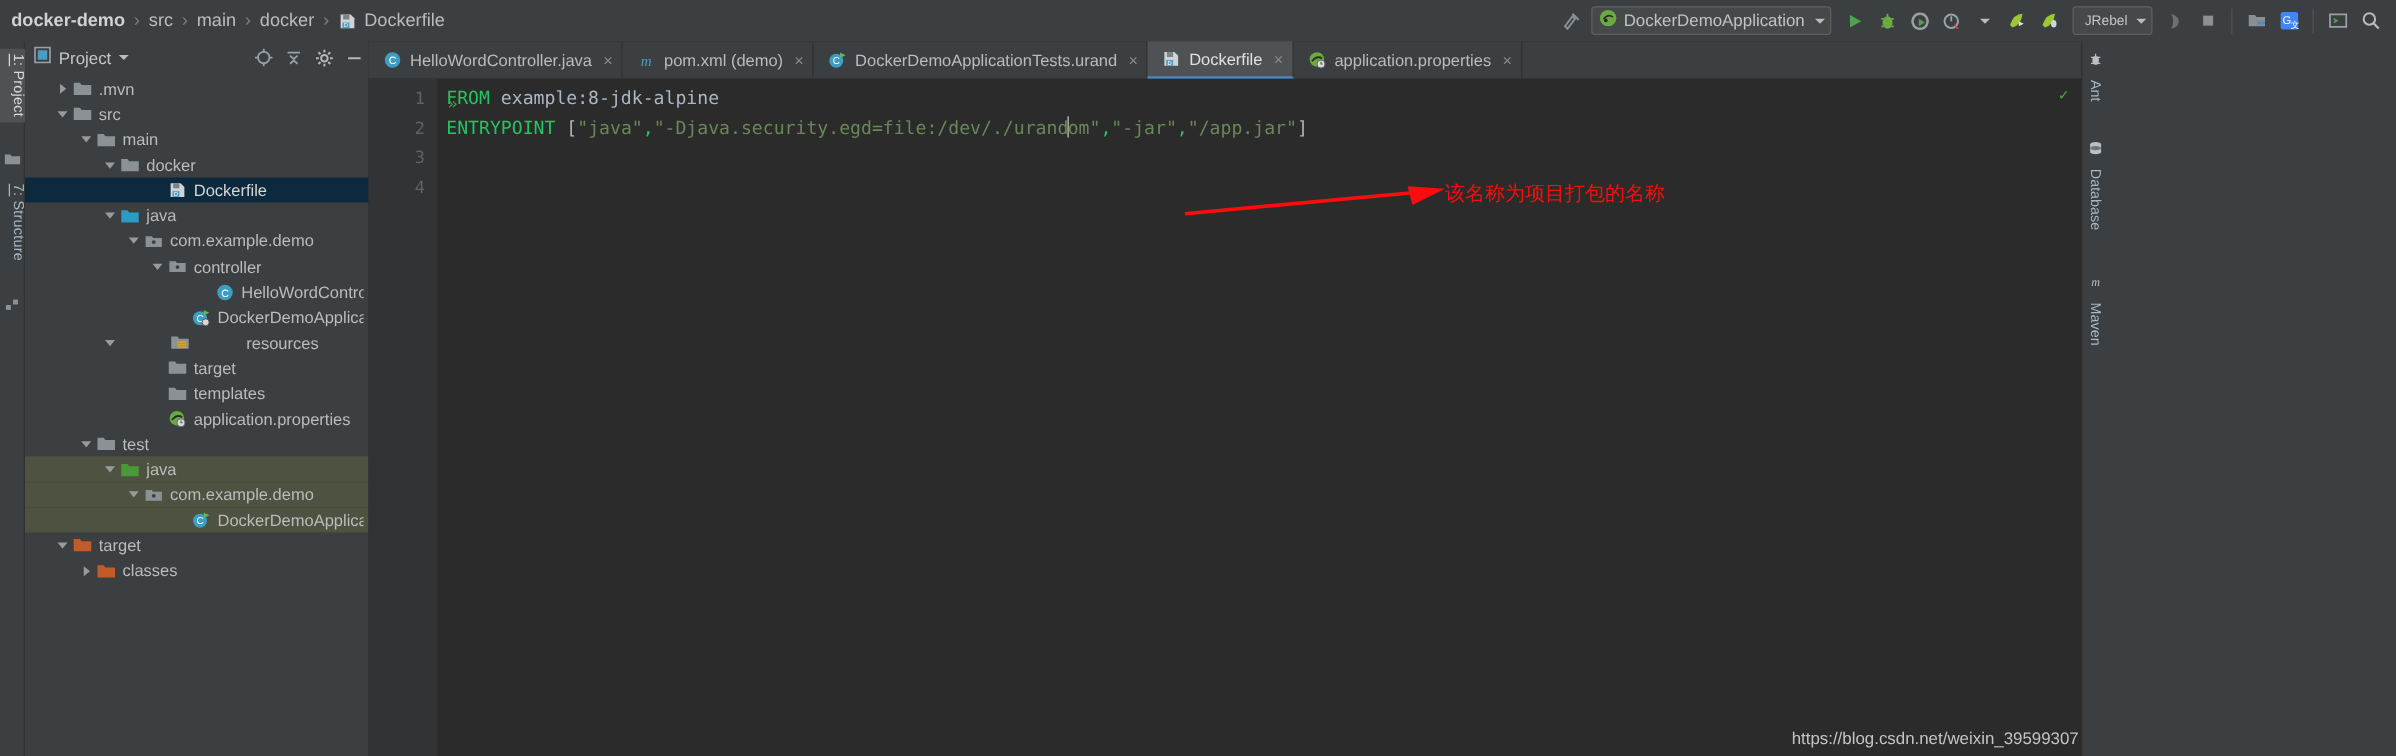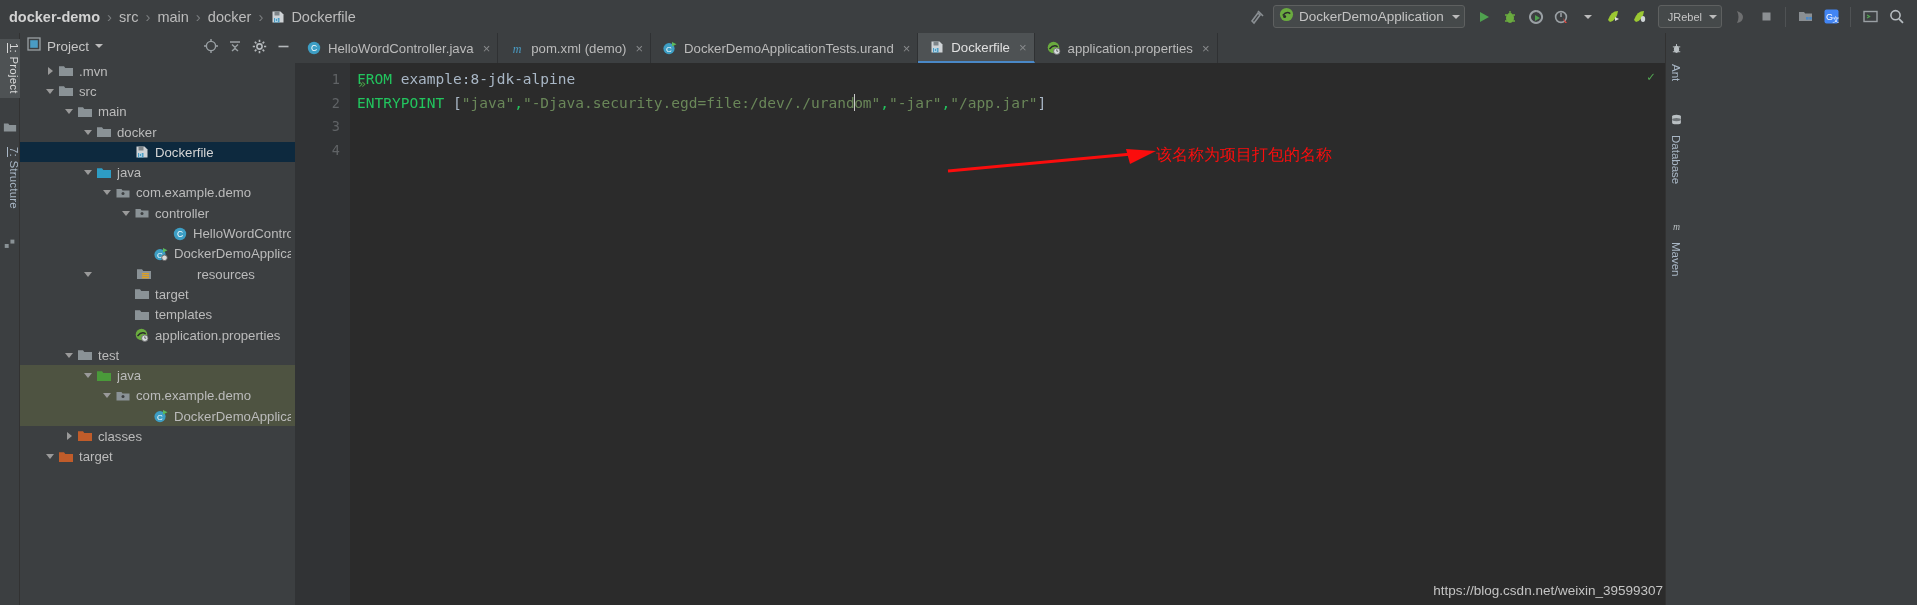--- a/index.html
+++ b/index.html
@@ -562,37 +562,37 @@
           <span class="arrow "></span>
           <span class="ticon">
             <svg width="16" height="16" viewBox="0 0 16 16">
               <circle cx="7" cy="8.6" r="5.6" fill="#3d9ec4"></circle>
               <text x="7" y="11.6" font-size="8" fill="#fff" text-anchor="middle" font-family="sans-serif">C</text>
               <path d="M10 2 L14.5 4.2 L10 6.4 Z" fill="#5cb85c"></path>
             </svg>
           </span>
           <span class="tlabel">DockerDemoApplicationT</span>
         </div>
+        <div class="trow" style="padding-left: 25px;">
+          <span class="arrow down"></span>
+          <span class="ticon">
+            <svg width="16" height="16" viewBox="0 0 16 16">
+              <path d="M1 3.2 h5 l1.3 1.7 H15 V13 H1 Z" fill="#c05c2a"></path>
+            </svg>
+          </span>
+          <span class="tlabel">target</span>
+        </div>
         <div class="trow" style="padding-left: 44px;">
           <span class="arrow right"></span>
           <span class="ticon">
             <svg width="16" height="16" viewBox="0 0 16 16">
               <path d="M1 3.2 h5 l1.3 1.7 H15 V13 H1 Z" fill="#c05c2a"></path>
             </svg>
           </span>
           <span class="tlabel">classes</span>
-        </div>
-        <div class="trow" style="padding-left: 25px;">
-          <span class="arrow down"></span>
-          <span class="ticon">
-            <svg width="16" height="16" viewBox="0 0 16 16">
-              <path d="M1 3.2 h5 l1.3 1.7 H15 V13 H1 Z" fill="#c05c2a"></path>
-            </svg>
-          </span>
-          <span class="tlabel">target</span>
         </div>
       </div>
   </div>
 
   <div class="editor">
     <div class="tabbar" id="tabbar">
         <div class="etab">
           <span style="display:inline-flex">
             <svg width="16" height="16" viewBox="0 0 16 16">
               <circle cx="8" cy="8" r="6.2" fill="#3d9ec4"></circle>

